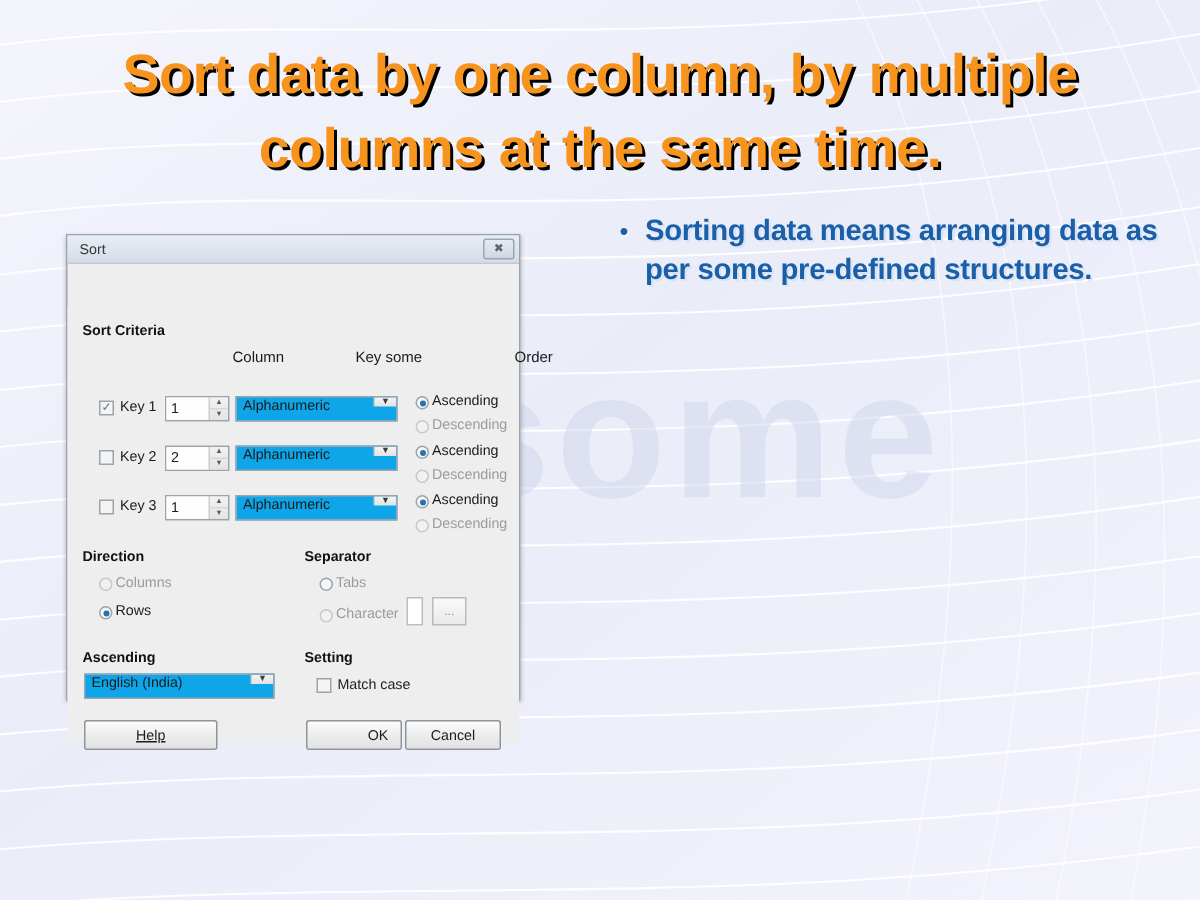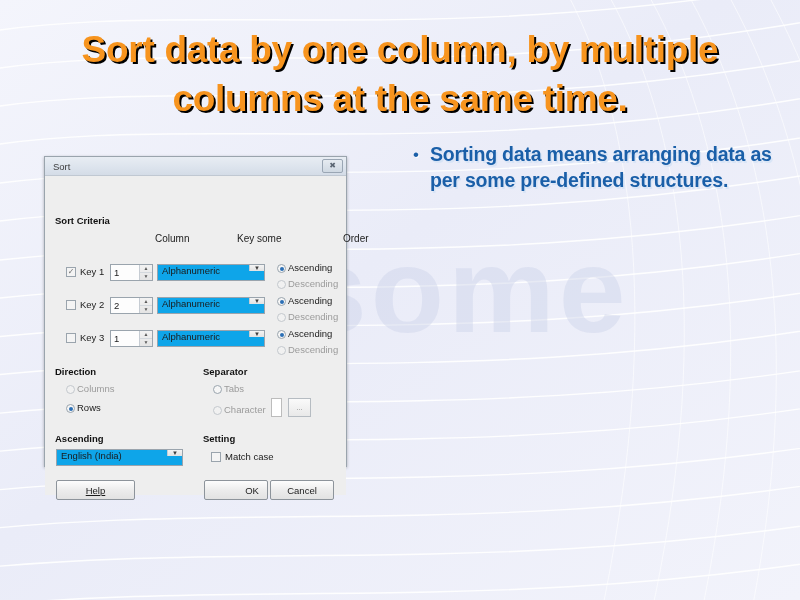--- a/index.html
+++ b/index.html
@@ -505,19 +505,19 @@
       <div class="combo" style="left:11px; top:245px; width:127px;">
         <span class="combo-val">English (India)</span>
         <span class="combo-arrow">▼</span>
       </div>
 
       <div class="chk" style="left:166px; top:247px;">
         <span class="checkbox"></span>
         <span class="chk-label">Match case</span>
       </div>
 
-      <div class="btn" style="left:11px; top:276px; width:79px;text-decoration:underline;">Help</div>
+      <div class="btn" style="left:11px; top:276px; width:89px;text-decoration:underline;">Help</div>
       <div class="btn" style="left:159px; top:276px; width:64px;padding-left:32px;">OK</div>
       <div class="btn" style="left:225px; top:276px; width:64px;">Cancel</div>
 
     </div>
   </div>
 </div>
 
 </body></html>

